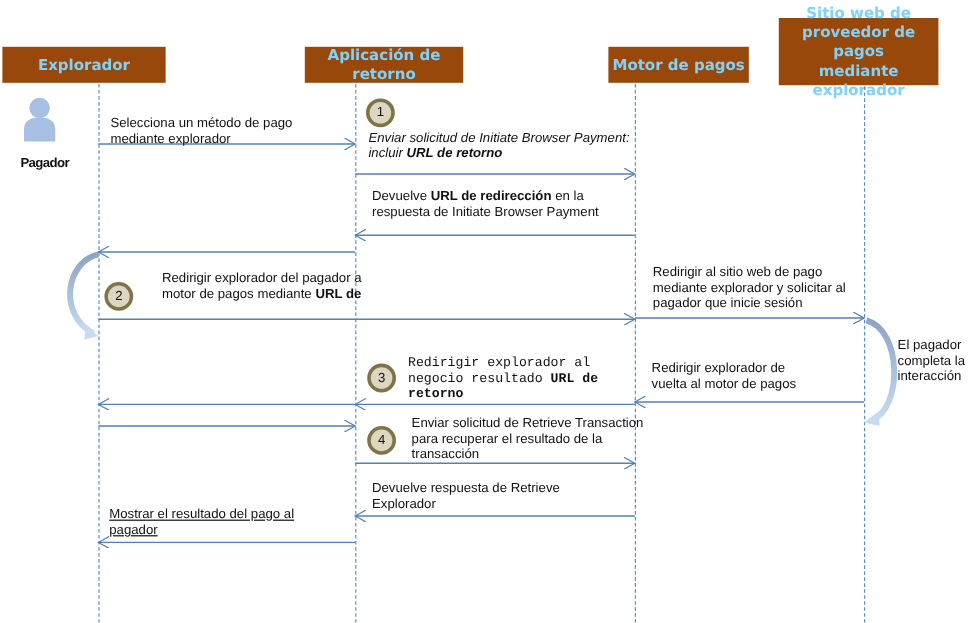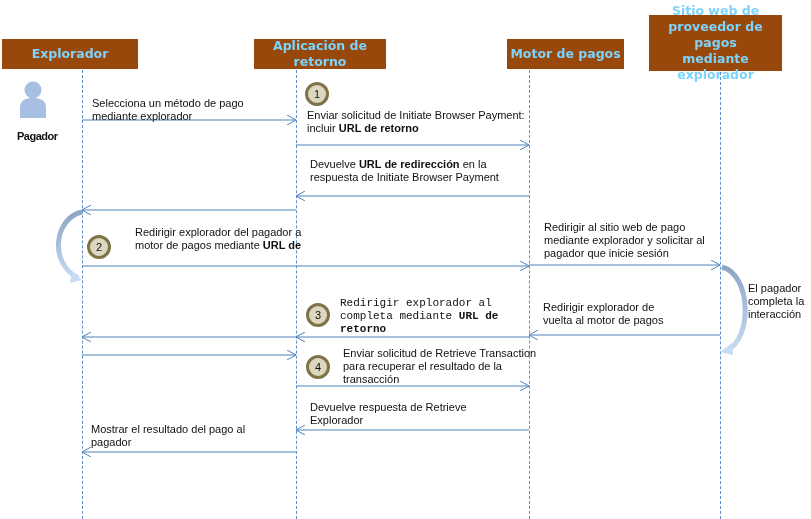--- a/index.html
+++ b/index.html
@@ -85,21 +85,21 @@
 <div class="badge" style="left:305px;top:82px;">1</div>
 <div class="badge" style="left:87px;top:235px;">2</div>
 <div class="badge" style="left:306px;top:303px;">3</div>
 <div class="badge" style="left:306px;top:355px;">4</div>
 
 <div class="msg" style="left:92px;top:97px;">
   <div>Selecciona un método de pago</div>
   <div>mediante explorador</div>
 </div>
 
-<div class="msg" style="left:307px;top:109px;">
+<div class="msg" style="left:307px;top:109px;font-style:italic;">
   <div>Enviar solicitud de Initiate Browser Payment:</div>
   <div><span>incluir </span><b>URL de retorno</b></div>
 </div>
 
 <div class="msg" style="left:310px;top:158px;">
   <div><span>Devuelve </span><b>URL de redirección</b><span> en la</span></div>
   <div>respuesta de Initiate Browser Payment</div>
 </div>
 
 <div class="msg" style="left:121px;top:226px;margin-left:14px;">
@@ -119,31 +119,31 @@
   <div>interacción</div>
 </div>
 
 <div class="msg" style="left:543px;top:301px;">
   <div>Redirigir explorador de</div>
   <div>vuelta al motor de pagos</div>
 </div>
 
 <div class="msg" style="left:340px;top:297px;font-family:Liberation Mono, monospace;">
   <div>Redirigir explorador al</div>
-  <div><span>completa mediante </span><b>URL de</b></div>
+  <div><span>negocio resultado </span><b>URL de</b></div>
   <div><b>retorno</b></div>
 </div>
 
 <div class="msg" style="left:343px;top:347px;">
   <div>Enviar solicitud de Retrieve Transaction</div>
   <div>para recuperar el resultado de la</div>
   <div>transacción</div>
 </div>
 
 <div class="msg" style="left:310px;top:401px;">
   <div>Devuelve respuesta de Retrieve</div>
   <div>Explorador</div>
 </div>
 
-<div class="msg" style="left:91px;top:423px;">
+<div class="msg" style="left:91px;top:423px;text-decoration:underline;">
   <div>Mostrar el resultado del pago al</div>
   <div>pagador</div>
 </div>
 
 </body></html>

